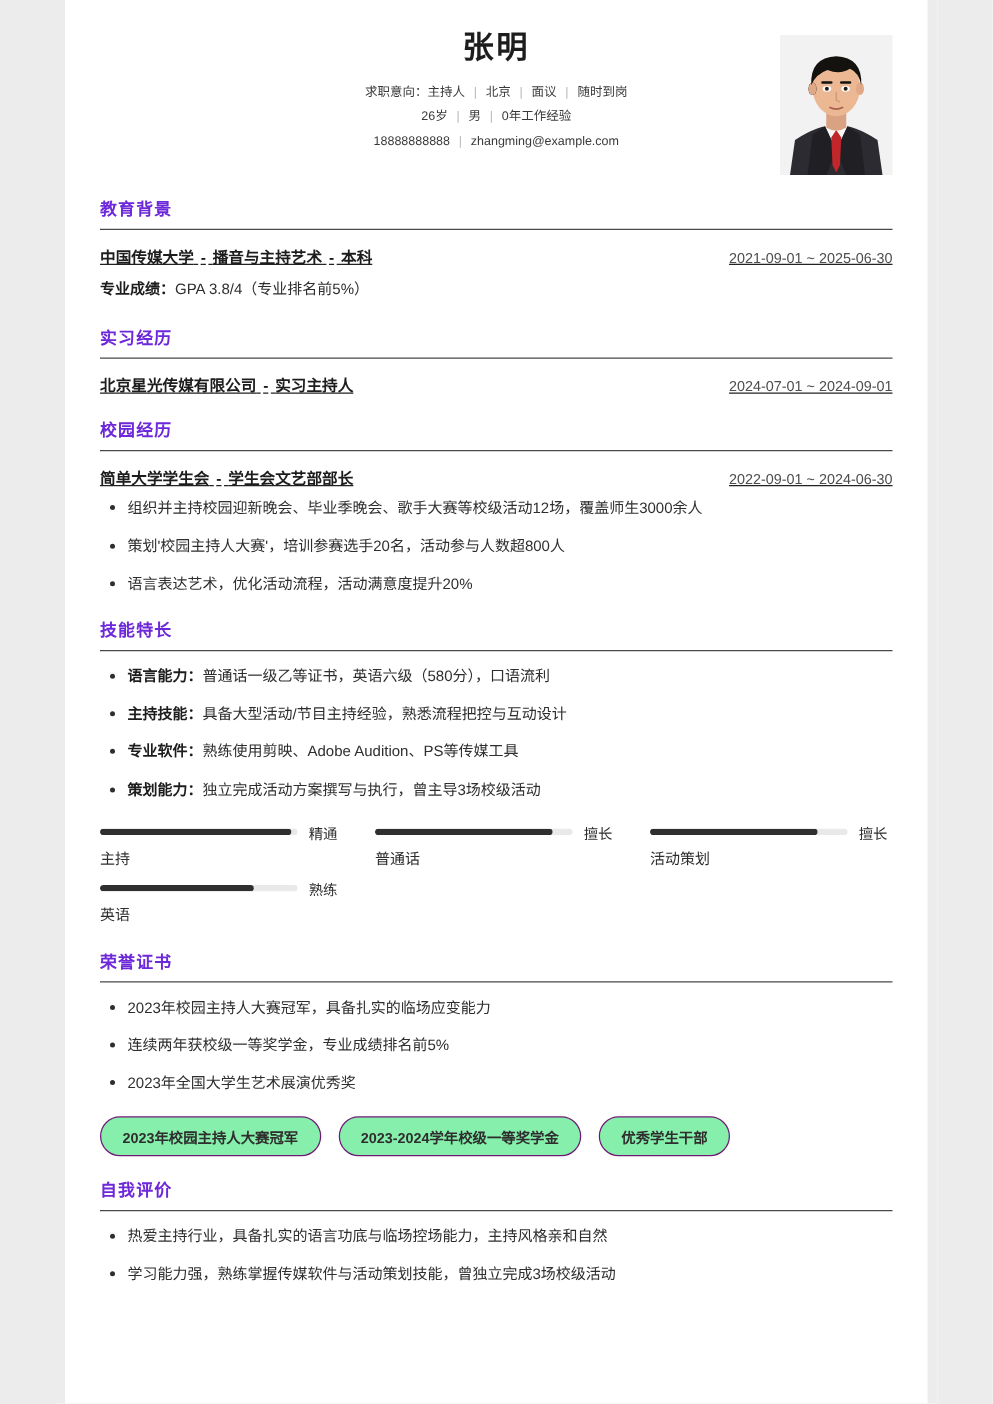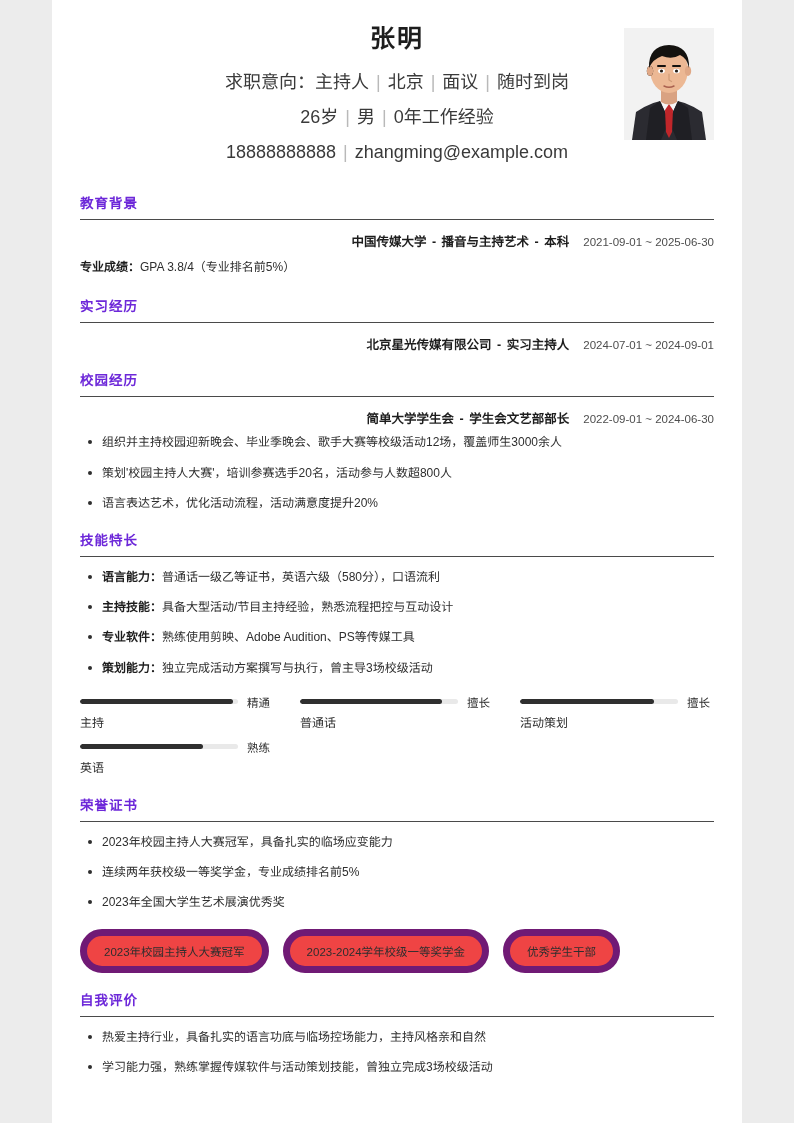--- a/index.html
+++ b/index.html
@@ -36,21 +36,21 @@
   }
   .name {
     font-size: 25px;
     font-weight: bold;
     letter-spacing: 2px;
     color: #1d1d1d;
     line-height: 1.35;
     margin-bottom: 9px;
   }
   .meta-line {
-    font-size: 18px;
+    font-size: 10px;
     color: #3a3a3a;
     line-height: 1.95;
     white-space: nowrap;
   }
   .meta-sep {
     color: #b9b9b9;
     padding: 0 7px;
     font-weight: 300;
   }
   .meta-label { color: #3a3a3a; }
@@ -80,23 +80,24 @@
     height: 1px;
     background: #4a4a4a;
     width: 100%;
     margin-bottom: 11px;
   }
 
   
   .entry { margin-bottom: 4px; }
   .entry-head {
     display: flex;
-    justify-content: flex-end;
+    justify-content: space-between;
     align-items: baseline;
     margin-bottom: 6px;
+    text-decoration: underline;
   }
   .entry-title {
     font-size: 12.5px;
     font-weight: bold;
     color: #1d1d1d;
   }
   .entry-title .sep-dash {
     font-weight: bold;
     padding: 0 2px;
   }
@@ -178,25 +179,26 @@
   
   .tags {
     display: flex;
     flex-wrap: wrap;
     gap: 14px;
     margin-top: 16px;
   }
   .tag {
     font-size: 11.5px;
     color: #2e2e2e;
-    background: #ef4444;
-    border: 7px solid #701a75;
+    background: #86efac;
+    border: 1px solid #701a75;
     border-radius: 999px;
     padding: 7px 17px;
     white-space: nowrap;
+    font-weight: bold;
   }
 </style>
 </head>
 <body>
 
 <div class="page">
 
   <div class="header">
     <div class="header-center">
       <div class="name">张明</div>

